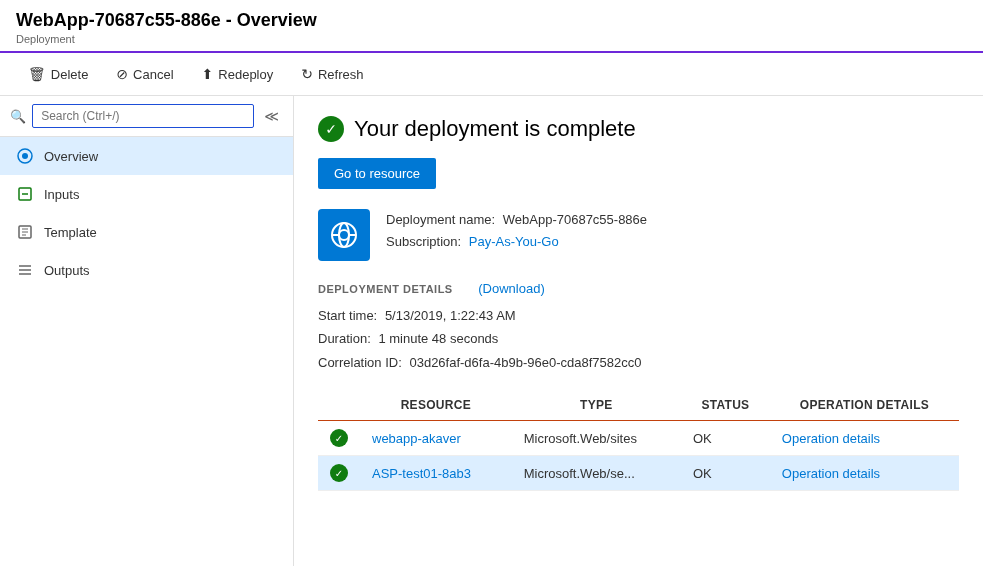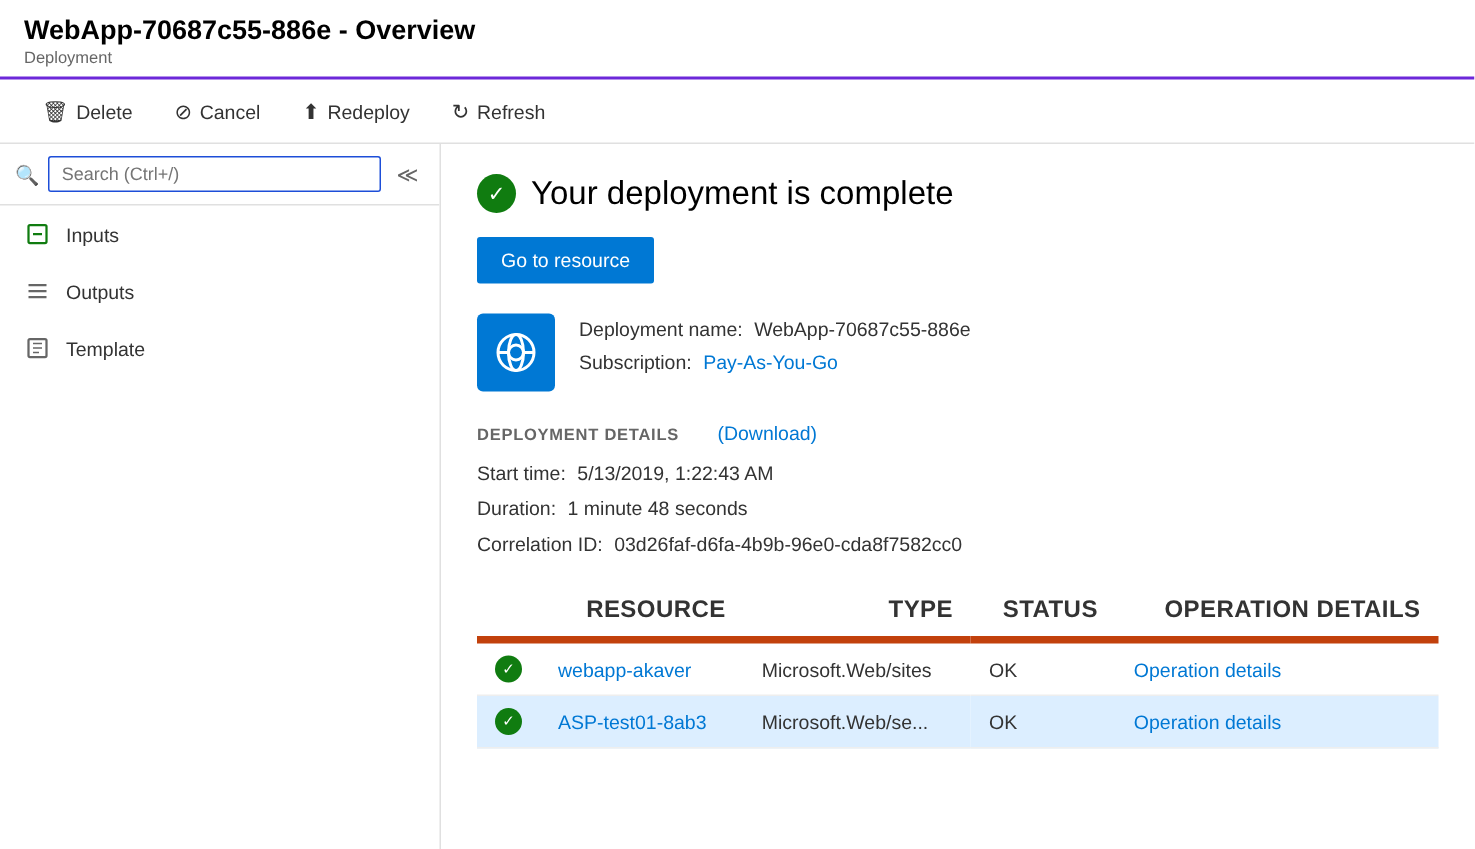--- a/index.html
+++ b/index.html
@@ -40,21 +40,21 @@
     .deployment-icon svg { width: 30px; height: 30px; }
     .deployment-details-text { line-height: 1.7; font-size: 13px; }
     .deployment-details-text .link { color: #0078d4; text-decoration: none; cursor: pointer; }
 
     .section-label { font-size: 11px; font-weight: 600; color: #666; letter-spacing: 0.5px; text-transform: uppercase; margin-bottom: 8px; }
     .section-label .download-link { font-size: 13px; color: #0078d4; text-transform: none; font-weight: 400; letter-spacing: 0; text-decoration: none; cursor: pointer; margin-left: 22px; }
     .info-line { font-size: 13px; color: #333; line-height: 1.8; }
 
     
     .resource-table { width: 100%; border-collapse: collapse; margin-top: 16px; }
-    .resource-table th { font-size: 16px; font-weight: 700; color: #333; text-transform: uppercase; padding: 8px 12px; border-bottom: 5px solid #c2410c; text-align: right; letter-spacing: 0.3px; }
+    .resource-table th { font-size: 12px; font-weight: 700; color: #333; text-transform: uppercase; padding: 8px 12px; border-bottom: 1px solid #c2410c; text-align: center; letter-spacing: 0.3px; }
     .resource-table td { padding: 8px 12px; border-bottom: 1px solid #eee; font-size: 13px; vertical-align: middle; }
     .resource-table tr:last-child td { background: #dceeff; }
     .resource-table .link { color: #0078d4; text-decoration: none; cursor: pointer; }
     .status-icon { width: 18px; height: 18px; border-radius: 50%; background: #107c10; display: inline-flex; align-items: center; justify-content: center; color: white; font-size: 10px; }
   </style>
 </head>
 <body>
 
 <div class="header">
   <div class="header-title">WebApp-70687c55-886e - Overview</div>
@@ -82,52 +82,61 @@
 
 <div class="main-layout">
 
   <div class="sidebar">
     <div class="sidebar-search">
       <span style="color:#666;font-size:13px;">🔍</span>
       <input type="text" placeholder="Search (Ctrl+/)" style="">
       <button class="sidebar-collapse">≪</button>
     </div>
 
+    <div class="sidebar-item active">
+      <span class="item-icon">
+        <svg width="16" height="16" viewBox="0 0 16 16" fill="#0078d4">
+            <circle cx="8" cy="8" r="7" fill="none" stroke="#0078d4" stroke-width="1.5"></circle>
+            <circle cx="8" cy="8" r="3" fill="#0078d4"></circle>
+          </svg>
+      </span>
+      <span>Overview</span>
+    </div>
 
     <div class="sidebar-item">
       <span class="item-icon">
         <svg width="16" height="16" viewBox="0 0 16 16">
             <rect x="2" y="2" width="12" height="12" rx="1" fill="none" stroke="#107c10" stroke-width="1.5"></rect>
             <line x1="5" y1="8" x2="11" y2="8" stroke="#107c10" stroke-width="1.5"></line>
           </svg>
       </span>
       <span>Inputs</span>
-    </div>
-
-    <div class="sidebar-item">
-      <span class="item-icon">
-        <svg width="16" height="16" viewBox="0 0 16 16">
-            <line x1="2" y1="4" x2="14" y2="4" stroke="#666" stroke-width="1.5"></line>
-            <line x1="2" y1="8" x2="14" y2="8" stroke="#666" stroke-width="1.5"></line>
-            <line x1="2" y1="12" x2="14" y2="12" stroke="#666" stroke-width="1.5"></line>
-          </svg>
-      </span>
-      <span>Outputs</span>
     </div>
 
     <div class="sidebar-item">
       <span class="item-icon">
         <svg width="16" height="16" viewBox="0 0 16 16">
             <rect x="2" y="2" width="12" height="12" rx="1" fill="none" stroke="#666" stroke-width="1.5"></rect>
             <line x1="5" y1="5" x2="11" y2="5" stroke="#666" stroke-width="1"></line>
             <line x1="5" y1="8" x2="11" y2="8" stroke="#666" stroke-width="1"></line>
             <line x1="5" y1="11" x2="9" y2="11" stroke="#666" stroke-width="1"></line>
           </svg>
       </span>
       <span>Template</span>
+    </div>
+
+    <div class="sidebar-item">
+      <span class="item-icon">
+        <svg width="16" height="16" viewBox="0 0 16 16">
+            <line x1="2" y1="4" x2="14" y2="4" stroke="#666" stroke-width="1.5"></line>
+            <line x1="2" y1="8" x2="14" y2="8" stroke="#666" stroke-width="1.5"></line>
+            <line x1="2" y1="12" x2="14" y2="12" stroke="#666" stroke-width="1.5"></line>
+          </svg>
+      </span>
+      <span>Outputs</span>
     </div>
   </div>
 
   <div class="content">
 
     <div class="deployment-complete">
       <div class="check-circle">✓</div>
       <span>Your deployment is complete</span>
     </div>
 

